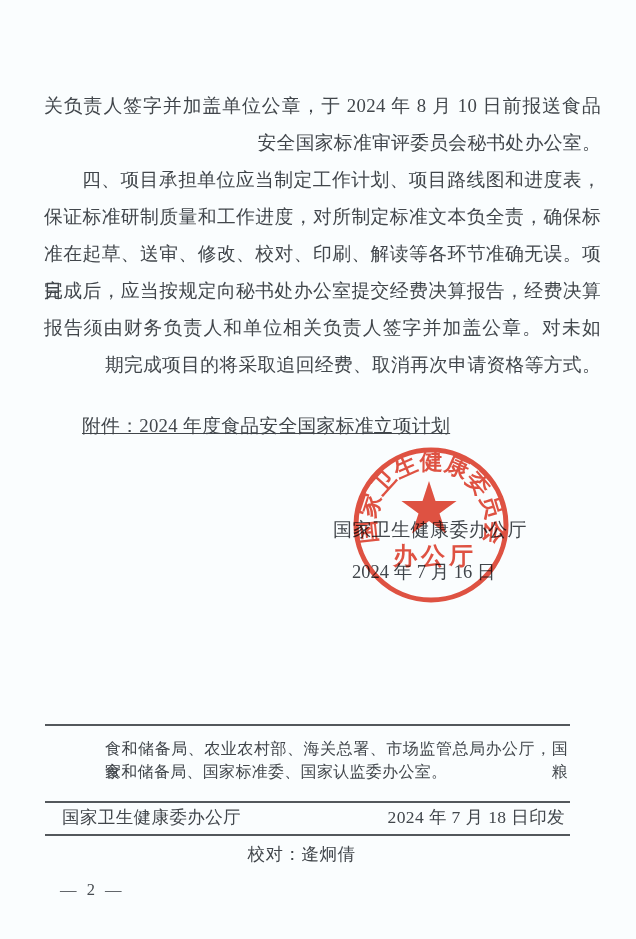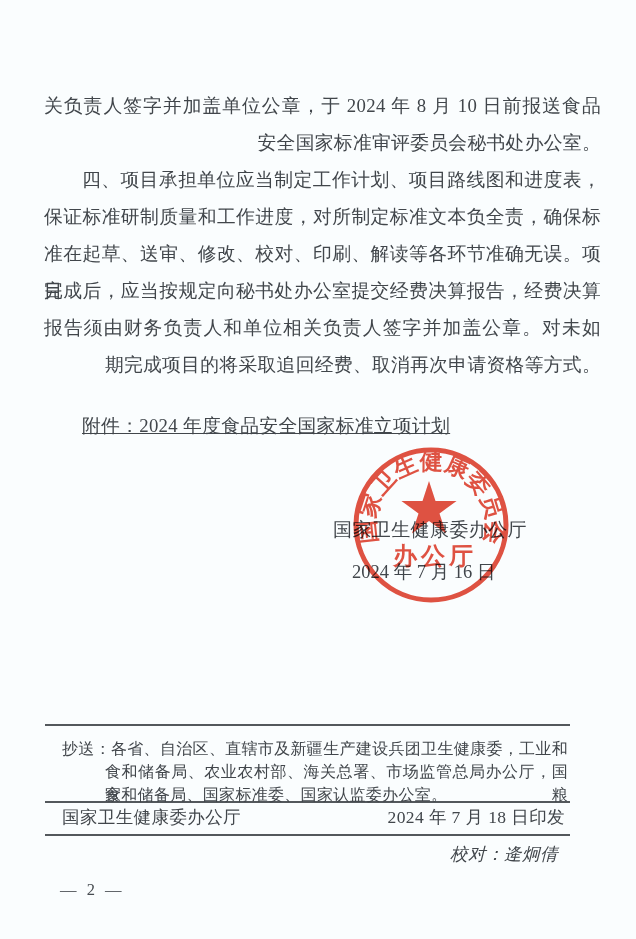--- a/index.html
+++ b/index.html
@@ -130,25 +130,24 @@
     letter-spacing: 0.4px;
   }
   .proof-row {
     position: absolute;
     left: 45px;
     top: 843px;
     width: 525px;
     height: 22px;
     line-height: 22px;
     font-size: 17.5px;
-    text-align: right;
+    text-align: center;
     box-sizing: border-box;
     padding-right: 12px;
     letter-spacing: 0.5px;
-    font-style: italic;
   }
   .page-number {
     position: absolute;
     left: 60px;
     top: 879px;
     font-size: 16.5px;
     line-height: 22px;
     letter-spacing: 3px;
     color: #474c51;
   }
@@ -187,21 +186,20 @@
       </text>
       <text x="94" y="129" font-size="24" letter-spacing="4" text-anchor="middle" fill="#e03a28">办公厅</text>
     </svg>
   </div>
 
   <div class="rule rule-top"></div>
   <div class="rule rule-mid"></div>
   <div class="rule rule-bot"></div>
 
   <div class="copy-block">
-    <div class="copy-line just">抄送：各省、自治区、直辖市及新疆生产建设兵团卫生健康委，工业和</div>
     <div class="copy-line cont just">食和储备局、农业农村部、海关总署、市场监管总局办公厅，国家粮</div>
     <div class="copy-line cont">食和储备局、国家标准委、国家认监委办公室。</div>
   </div>
 
   <div class="print-row">
     <span>国家卫生健康委办公厅</span>
     <span>2024 年 7 月 18 日印发</span>
   </div>
 
   <div class="proof-row">校对：逄炯倩</div>

